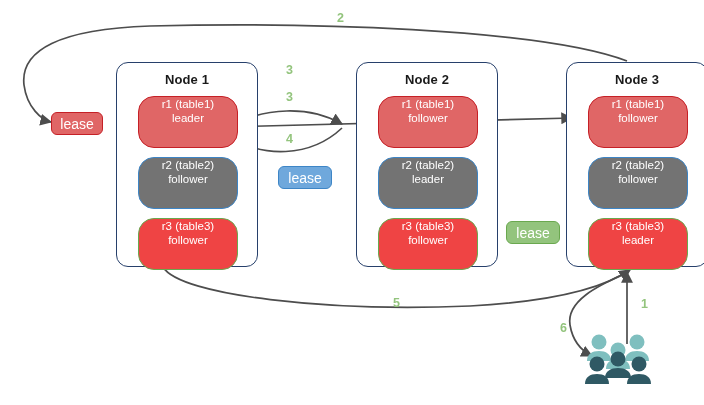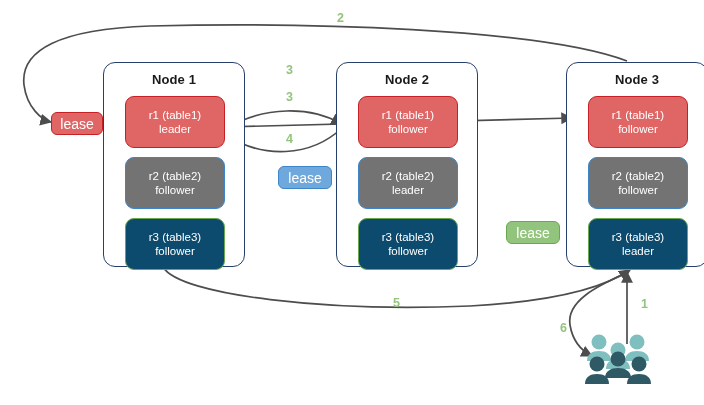--- a/index.html
+++ b/index.html
@@ -43,39 +43,39 @@
     font-weight: bold;
     color: #1a1a1a;
     letter-spacing: 0.1px;
   }
   .replica {
     position: absolute;
     left: 21px;
     width: 100px;
     height: 52px;
     box-sizing: border-box;
-    border-radius: 9px;
+    border-radius: 16px;
     display: flex;
-    align-items: center;
+    align-items: flex-start;
     justify-content: center;
     text-align: center;
     font-size: 11.5px;
     line-height: 14px;
     color: #ffffff;
   }
   .rep-red {
     background: #e06666;
     border: 1.4px solid #c52026;
   }
   .rep-blue {
     background: #737373;
     border: 1.4px solid #3d85c6;
   }
   .rep-green {
-    background: #0c4a6e;
+    background: #ef4444;
     border: 1.4px solid #6aa84f;
   }
   .rep-0 { top: 33px; }
   .rep-1 { top: 94px; }
   .rep-2 { top: 155px; }
 
   .lease {
     position: absolute;
     box-sizing: border-box;
     height: 23px;
@@ -124,37 +124,37 @@
 
     <path d="M 342 128 C 310 158, 262 158, 228 136" fill="none" stroke="#4d4d4d" stroke-width="1.7" marker-end="url(#ah)"></path>
 
     <path d="M 163 267 C 180 296, 330 312, 470 306 C 560 301, 605 287, 630 270" fill="none" stroke="#4d4d4d" stroke-width="1.7" marker-end="url(#ah)"></path>
 
     <path d="M 627 344 L 627 272" fill="none" stroke="#4d4d4d" stroke-width="1.7" marker-end="url(#ah)"></path>
 
     <path d="M 628 272 C 600 285, 566 300, 570 325 C 573 343, 584 352, 592 356" fill="none" stroke="#4d4d4d" stroke-width="1.7" marker-end="url(#ah)"></path>
   </svg>
 
-  <div class="node" style="left:103px; top:62px; width:142px; height:205px;padding-left:39px;">
+  <div class="node" style="left:116px; top:62px; width:142px; height:205px;padding-left:39px;">
     <div class="node-title">Node 1</div>
     <div class="replica rep-red rep-0">
       <span><span>r1 (table1)</span><br>
       <span>leader</span></span>
     </div>
     <div class="replica rep-blue rep-1">
       <span><span>r2 (table2)</span><br>
       <span>follower</span></span>
     </div>
     <div class="replica rep-green rep-2">
       <span><span>r3 (table3)</span><br>
       <span>follower</span></span>
     </div>
   </div>
 
-  <div class="node" style="left:336px; top:62px; width:142px; height:205px;">
+  <div class="node" style="left:356px; top:62px; width:142px; height:205px;">
     <div class="node-title">Node 2</div>
     <div class="replica rep-red rep-0">
       <span><span>r1 (table1)</span><br>
       <span>follower</span></span>
     </div>
     <div class="replica rep-blue rep-1">
       <span><span>r2 (table2)</span><br>
       <span>leader</span></span>
     </div>
     <div class="replica rep-green rep-2">

